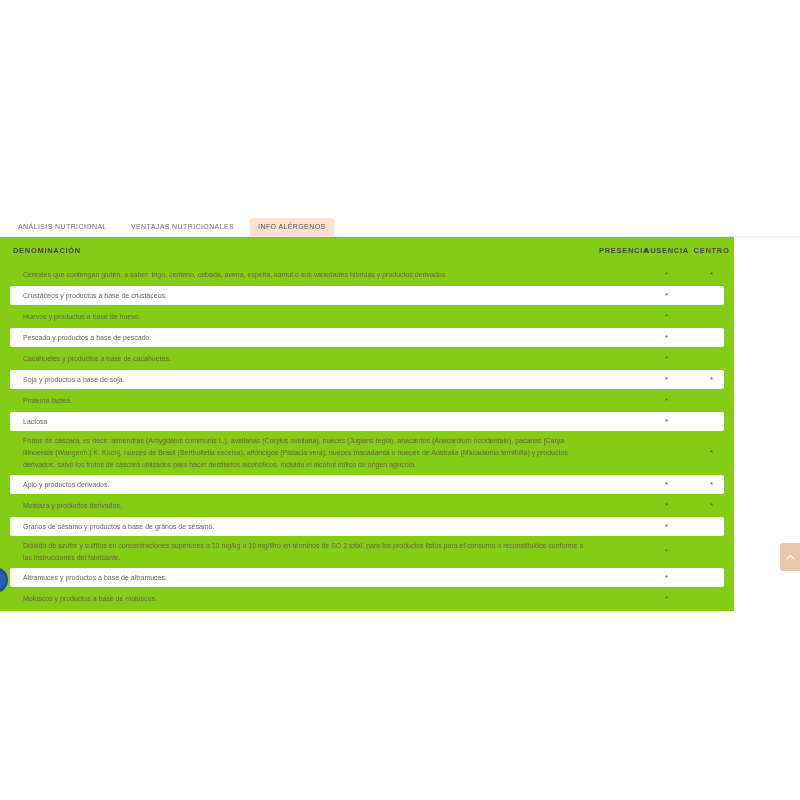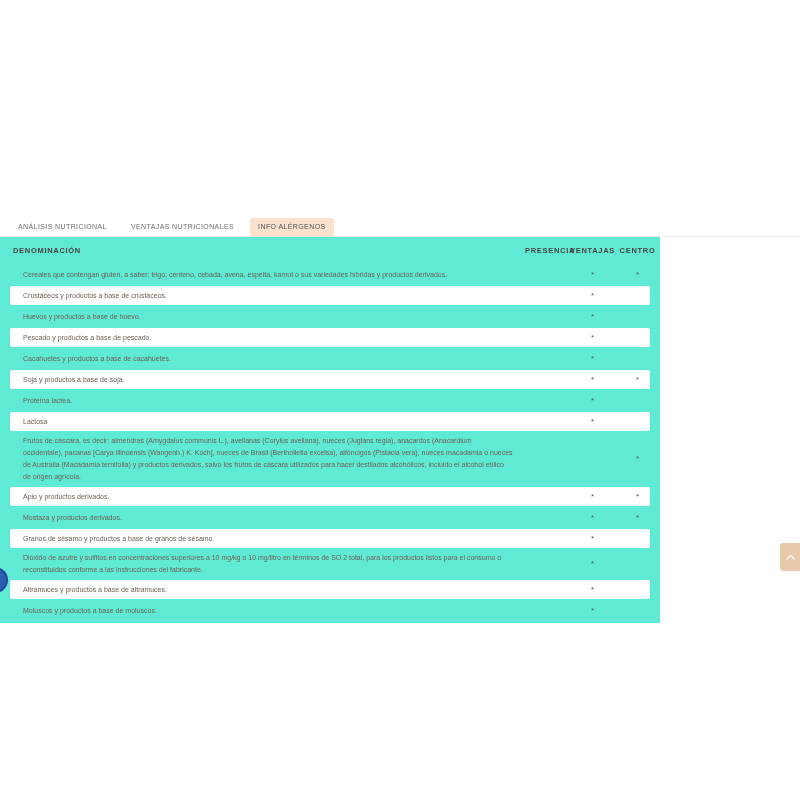--- a/index.html
+++ b/index.html
@@ -20,21 +20,21 @@
     padding:5px 8px 6px 8px;margin-right:8px;white-space:nowrap;cursor:pointer;
     background:transparent;border:none;font-family:inherit;
   }
   .tab.active{
     background:#fbe2cf;color:#55504c;margin-bottom:-1px;padding-bottom:7px;
     border-radius:2px 2px 0 0;
   }
 
   
   .table{
-    position:absolute;top:237px;left:0;width:660px;background:#5eead4;
+    position:absolute;top:237px;left:0;width:734px;background:#84cc16;
     padding-bottom:2px;color:#6f6057;
   }
   .thead{
     display:flex;align-items:center;height:27px;
     font-size:7.5px;font-weight:bold;letter-spacing:.7px;color:#4d443e;
   }
   .thead .name{flex:1;padding-left:13px;}
   .col{width:45px;text-align:center;flex:0 0 45px;white-space:nowrap;}
   .row{
     position:relative;display:flex;align-items:center;min-height:21px;
@@ -67,21 +67,21 @@
 <nav class="tabbar">
     <button class="tab">ANÁLISIS NUTRICIONAL</button>
     <button class="tab">VENTAJAS NUTRICIONALES</button>
     <button class="tab active">INFO ALÉRGENOS</button>
   </nav>
 
 <section class="table">
   <div class="thead">
     <div class="name">DENOMINACIÓN</div>
     <div class="col">PRESENCIA</div>
-    <div class="col">VENTAJAS</div>
+    <div class="col">AUSENCIA</div>
     <div class="col">CENTRO</div>
   </div>
   <div>
       <div class="row">
     <div class="name">Cereales que contengan gluten, a saber: trigo, centeno, cebada, avena, espelta, kamut o sus variedades híbridas y productos derivados.</div>
     <div class="col mark"></div>
     <div class="col mark">*</div>
     <div class="col mark">*</div>
   </div>
       <div class="row alt">

